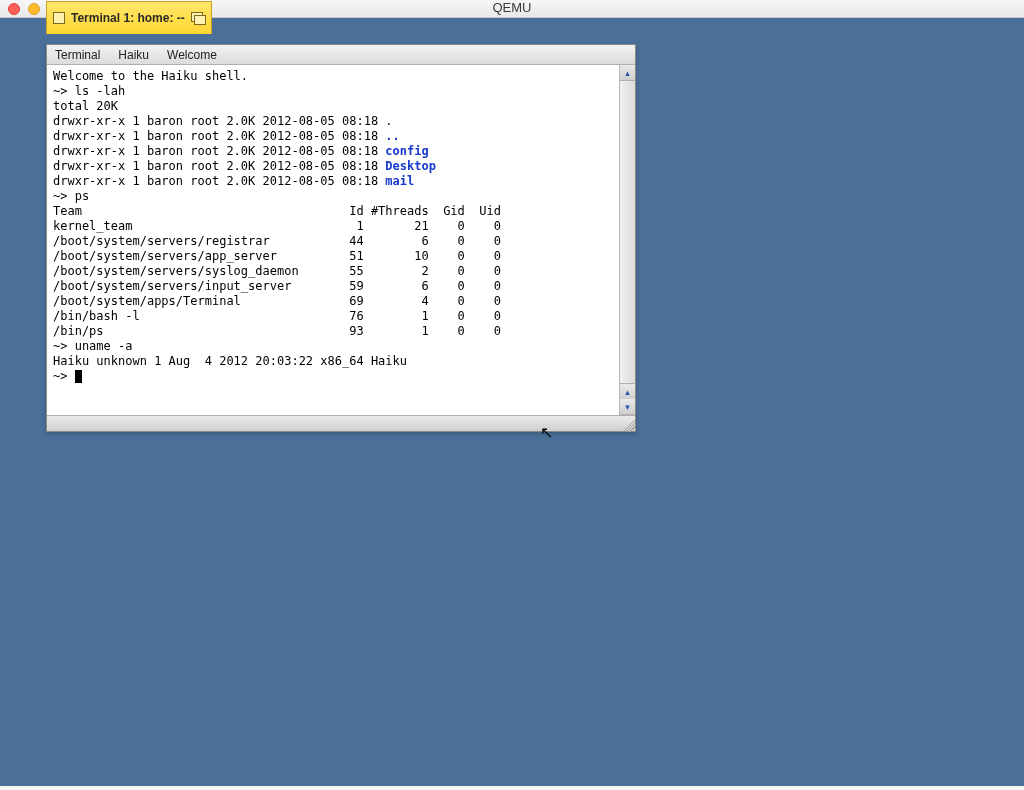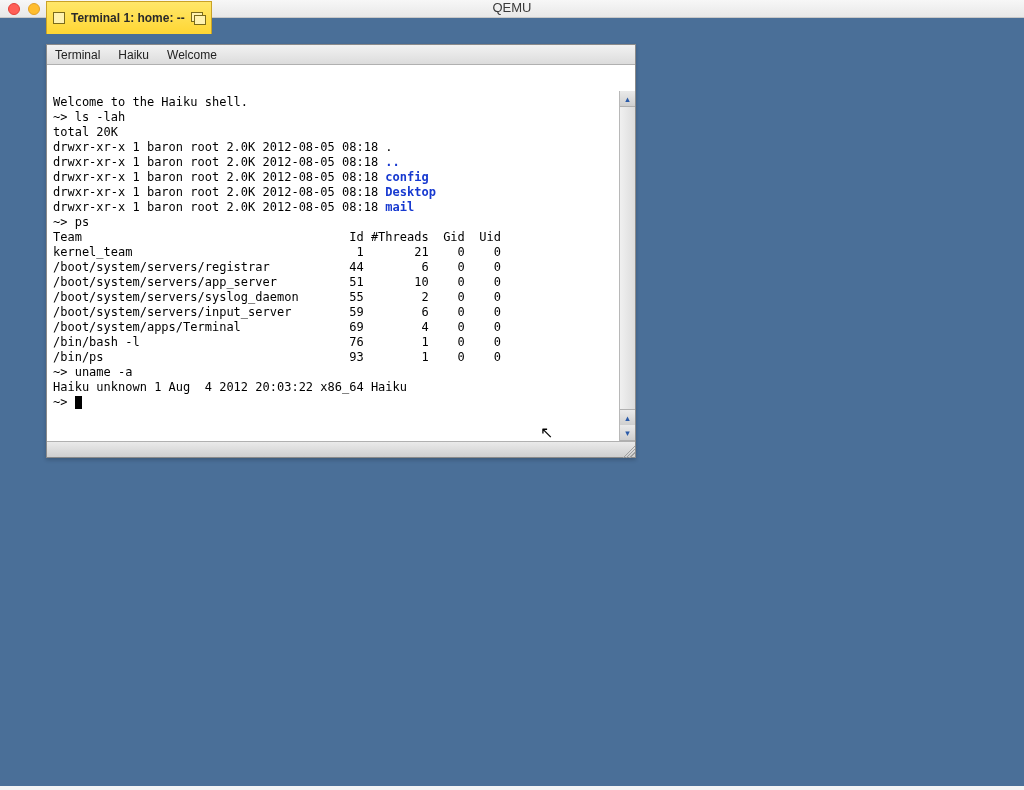--- a/index.html
+++ b/index.html
@@ -116,21 +116,20 @@
       gap: 18px;
       font-size: 12px;
       color: #222;
     }
     .menu-item { cursor: default; }
     
     
     .terminal-area {
       display: flex;
       background: #fff;
-      margin-top: 26px;
     }
     .terminal-content {
       flex: 1;
       padding: 4px 6px;
       font-family: "DejaVu Sans Mono", "Menlo", monospace;
       font-size: 12px;
       line-height: 15px;
       color: #000;
       white-space: pre;
       min-height: 350px;

